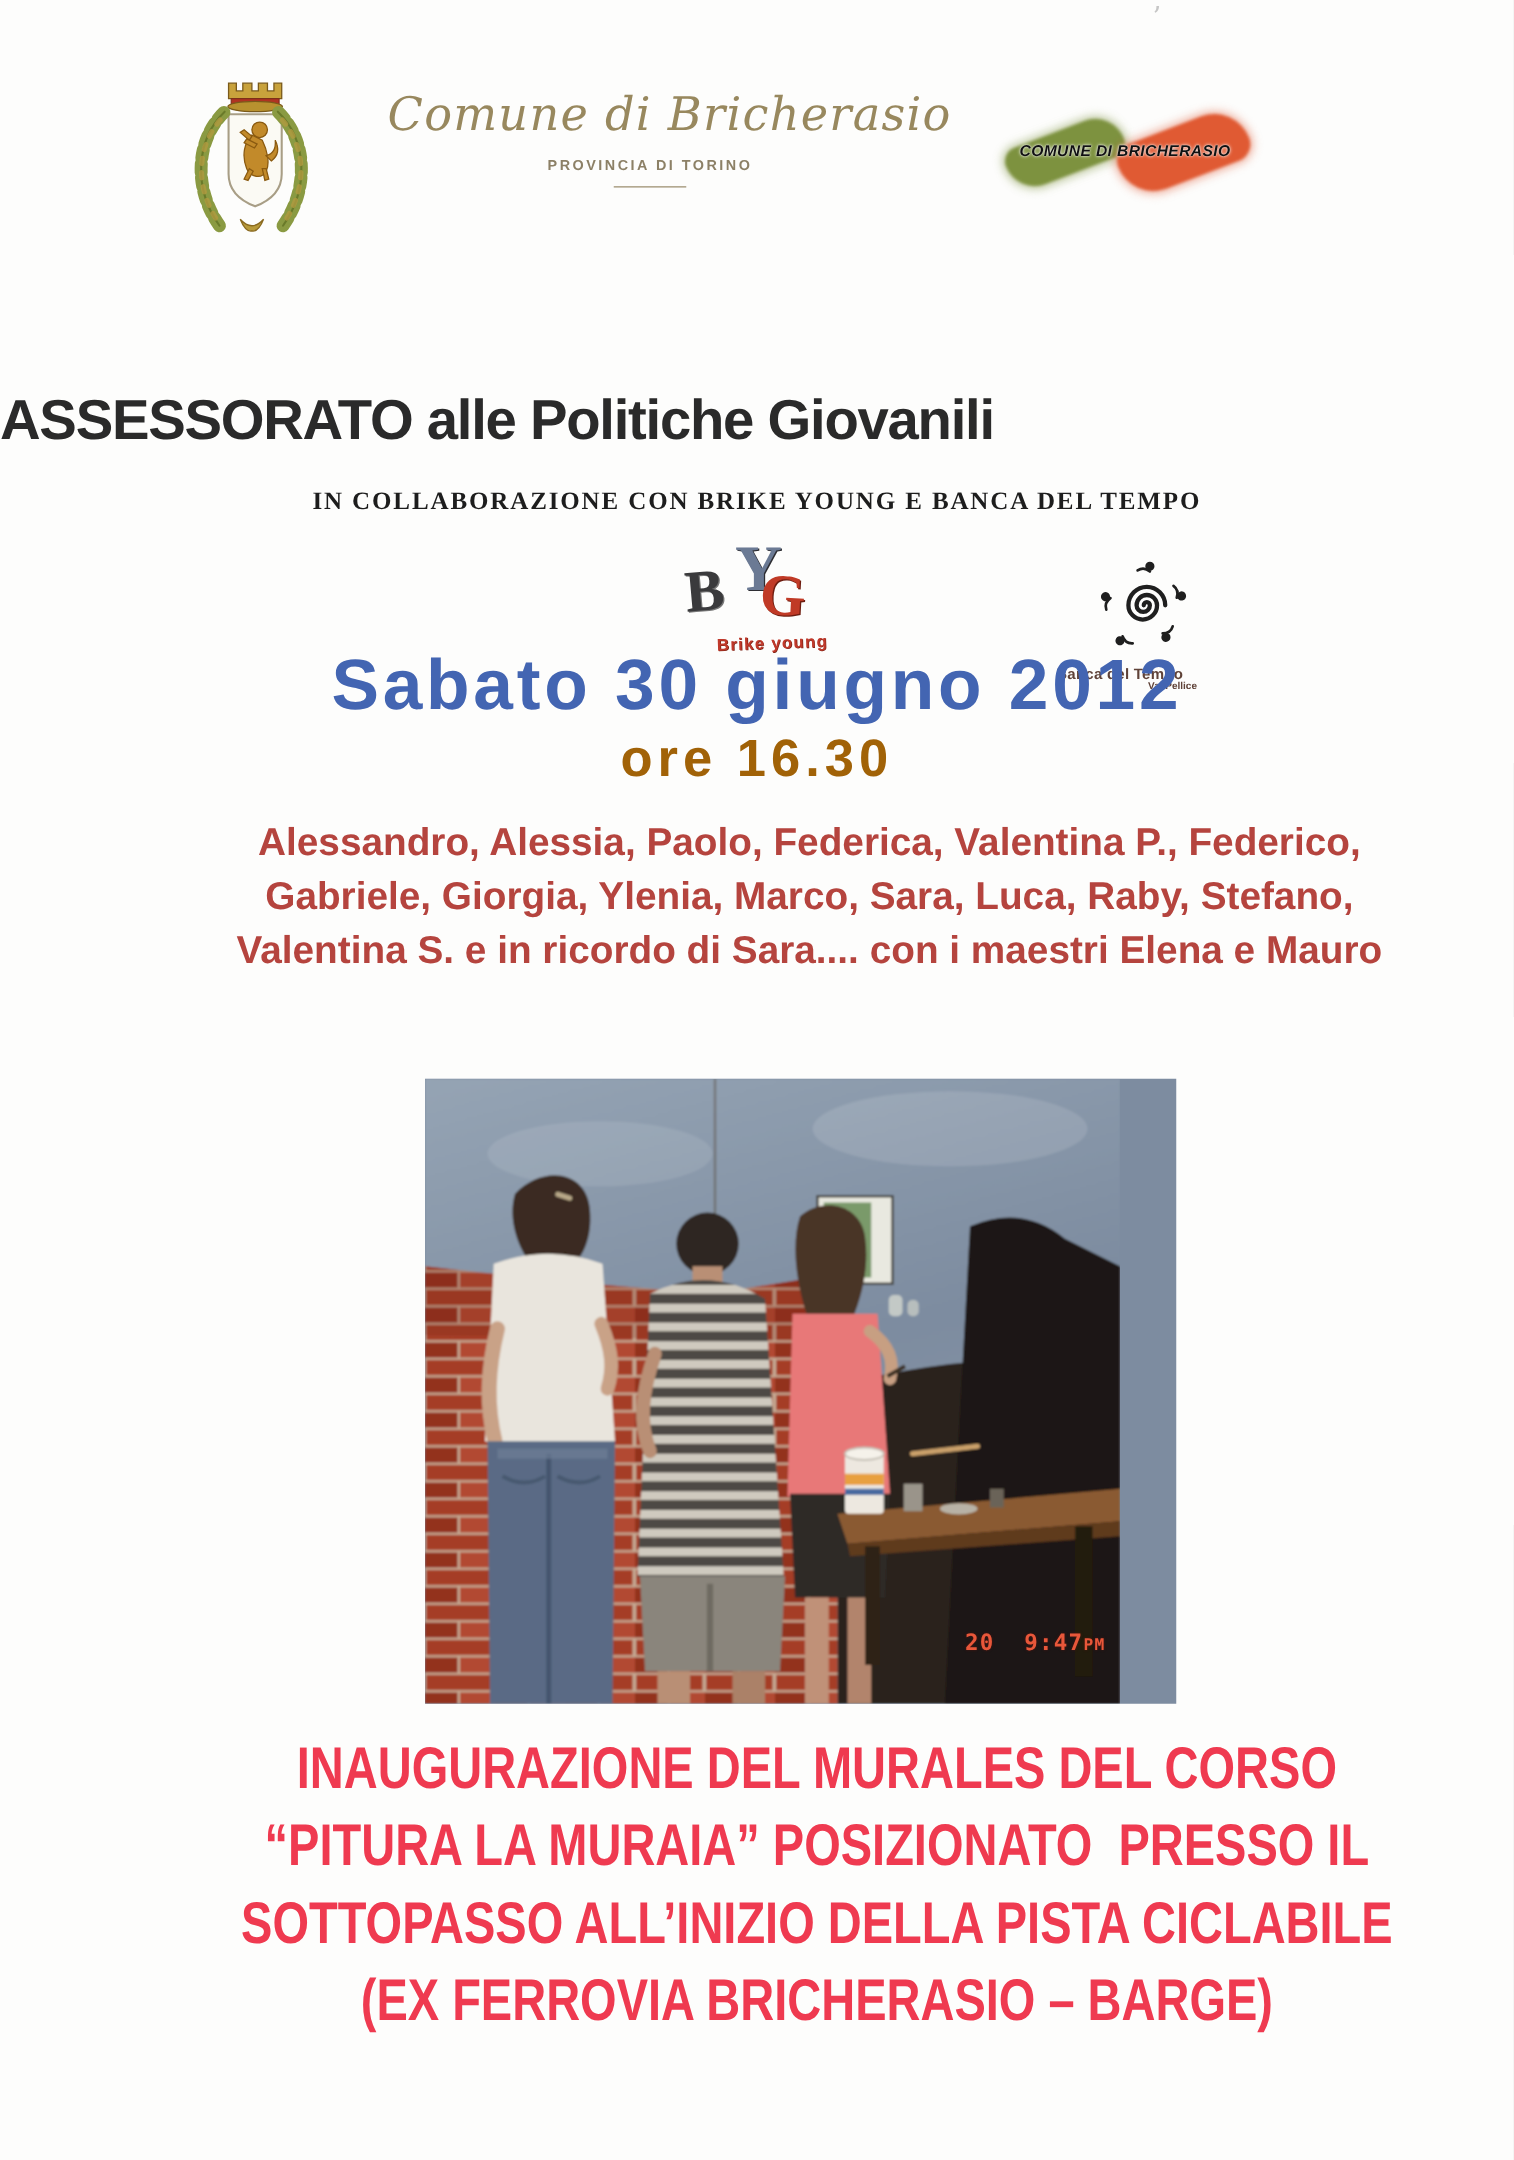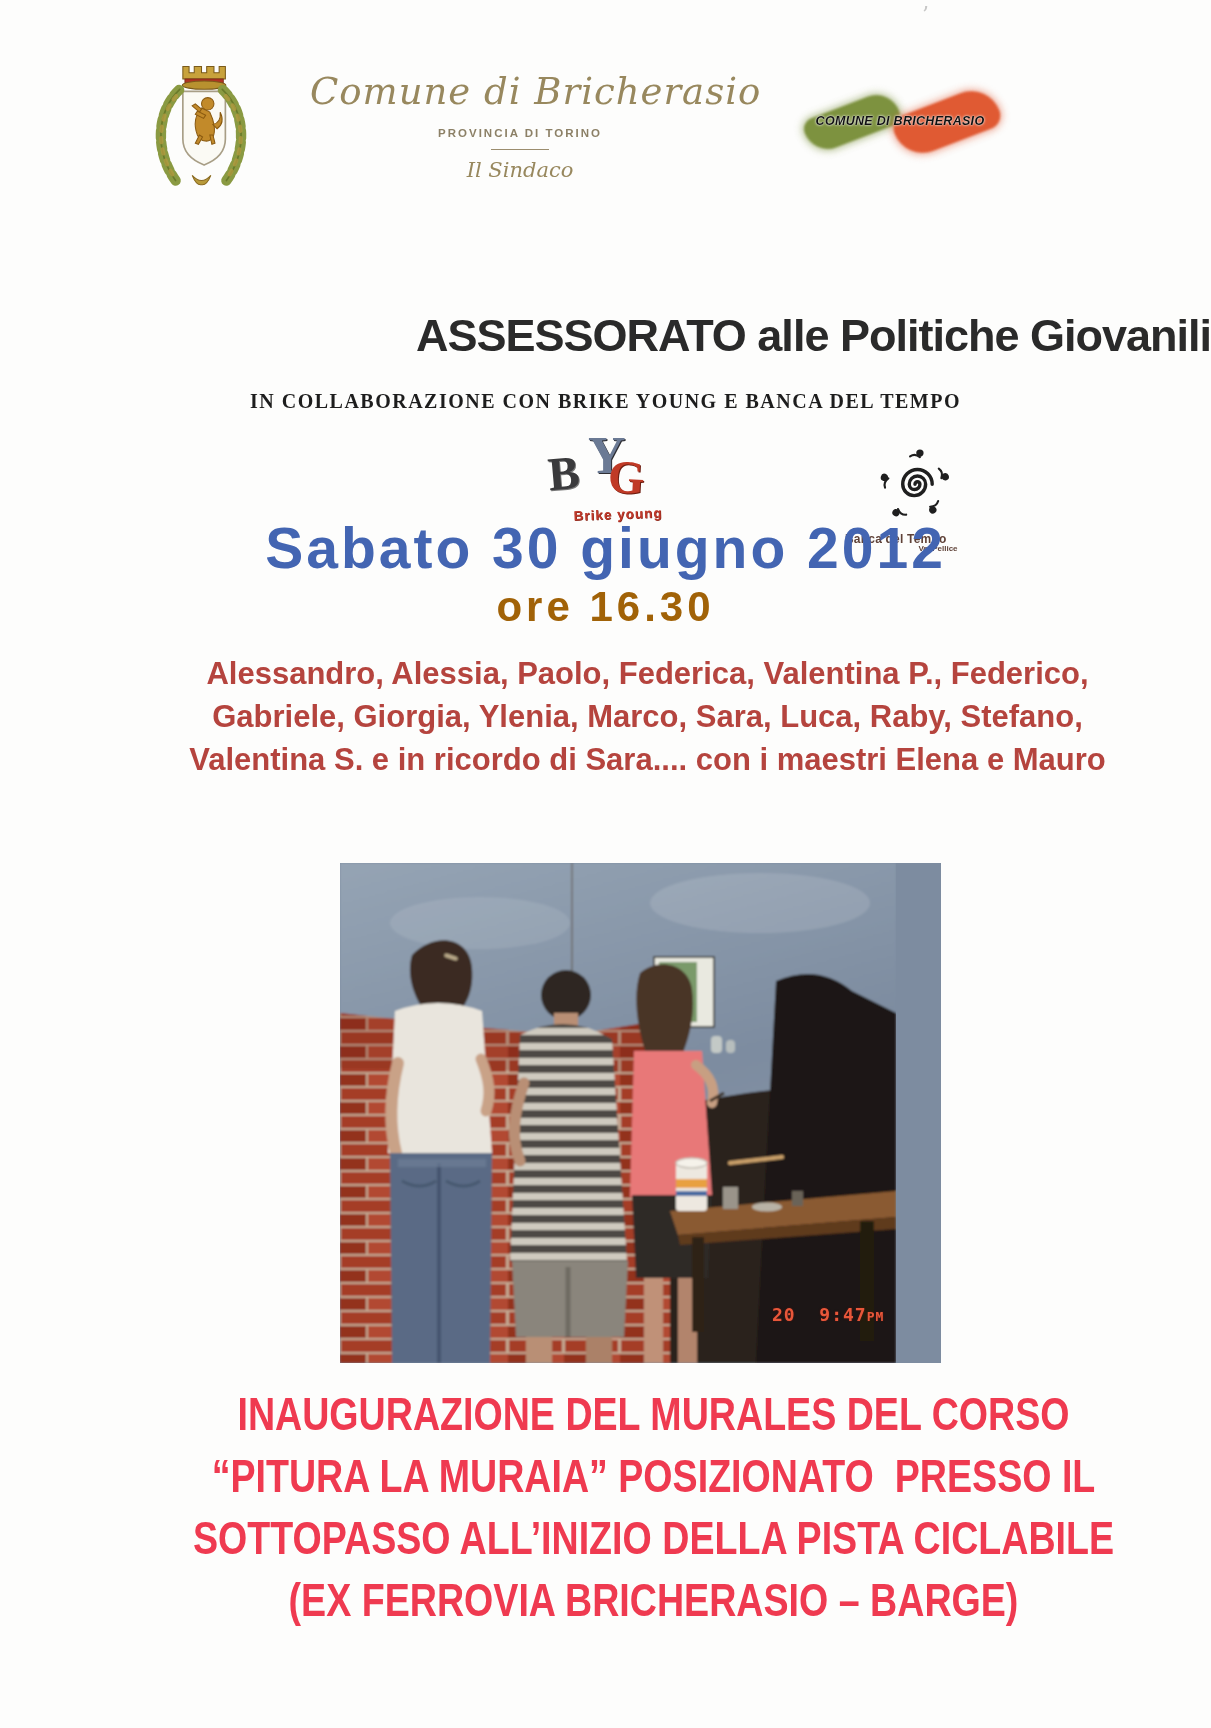--- a/index.html
+++ b/index.html
@@ -33,21 +33,21 @@
     transform:rotate(-21deg);box-shadow:0 0 7px 2px rgba(224,90,51,.5);
   }
   .flag-label{
     position:absolute;left:6px;top:36px;width:188px;text-align:center;
     font-size:12.5px;font-weight:bold;font-style:italic;color:#111;
     letter-spacing:.3px;white-space:nowrap;text-shadow:0 0 1px #fff,0 0 3px #fff;
   }
 
   
   .main-title{
-    left:0;top:310px;width:100%;text-align:right;
+    left:0;top:310px;width:100%;text-align:left;
     font-size:45px;font-weight:bold;letter-spacing:-1px;color:#2a2a2a;
   }
   .collab{
     left:0;top:390px;width:100%;text-align:center;
     font-family:"Liberation Serif",serif;font-weight:bold;
     font-size:20px;letter-spacing:1.5px;color:#1d1d1d;
   }
 
   
   .byg{left:540px;top:436px;width:155px;height:100px;}
@@ -133,21 +133,20 @@
         <path d="M85,118 C101,92 99,62 81,42" stroke="#b09a40" stroke-width="4" stroke-dasharray="4 7" opacity=".8"></path>
         <path d="M49,119 q9,10 18,0 q-4,10 -9,9 q-5,1 -9,-9 z" fill="#b89a3a" stroke="#8a6a20" stroke-width="1"></path>
       </g>
     </svg>
   </div>
 
   <div class="abs head-center">
     <div class="script-title">Comune di Bricherasio</div>
     <div class="province">PROVINCIA DI TORINO</div>
     <div class="head-divider"></div>
-    <div class="signature">Il Sindaco</div>
   </div>
 
   <div class="abs flag-logo">
     <div class="brush green"></div>
     <div class="brush red"></div>
     <div class="flag-label">COMUNE DI BRICHERASIO</div>
   </div>
 
   <div class="abs main-title">ASSESSORATO alle Politiche Giovanili</div>
 

